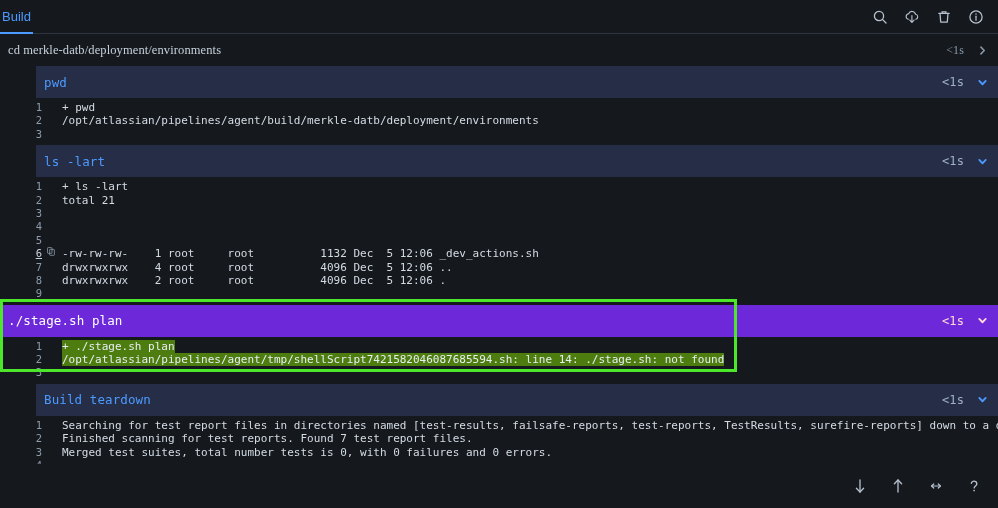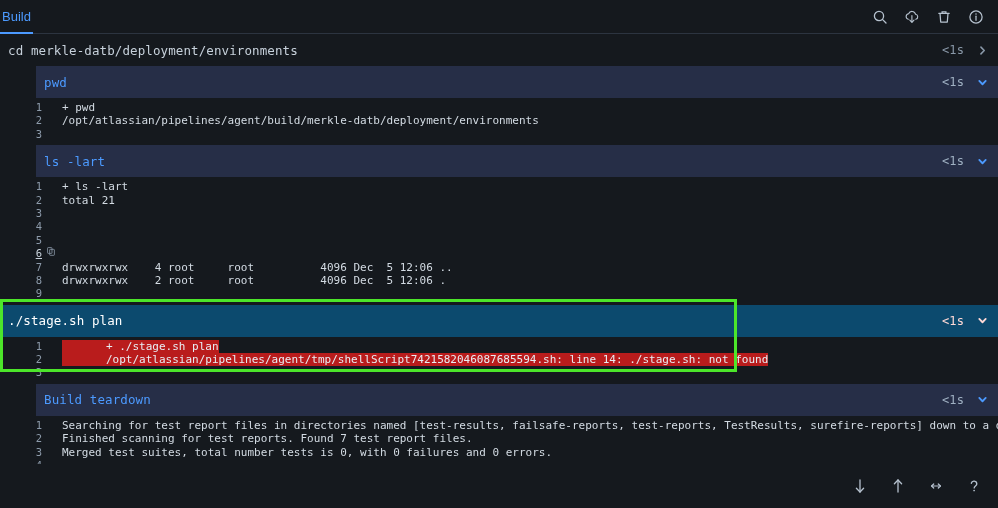--- a/index.html
+++ b/index.html
@@ -83,33 +83,33 @@
     gap: 12px;
     font-size: 12px;
   }
   .chev {
     width: 12px; height: 12px;
     display: flex; align-items: center; justify-content: center;
   }
   .chev svg { display: block; }
 
   
-  .cmdrow.plain { background: #15191e; }
+  .cmdrow.plain { background: #15191e; font-family: Liberation Serif, serif; }
   .cmdrow.plain .cmdtext { color: #c7d1db; }
   .cmdrow.plain .right { color: #8998a8; }
   .cmdrow.plain .chev { color: #8998a8; }
 
   
   .cmdrow.expanded { background: #262e47; margin-left: 36px; }
   .cmdrow.expanded .cmdtext { color: #4c9aff; }
   .cmdrow.expanded .right { color: #9fb0c2; }
   .cmdrow.expanded .chev { color: #4c9aff; }
 
   
-  .cmdrow.failed { background: #0c4a6e; }
+  .cmdrow.failed { background: #6d28d9; }
   .cmdrow.failed .cmdtext { color: #ffffff; }
   .cmdrow.failed .right { color: #ffd9d6; }
   .cmdrow.failed .chev { color: #ffd9d6; }
 
   
   .logblock {
     background: #15191e;
     padding: 3px 0 4px 0;
   }
   .logline {
@@ -139,23 +139,22 @@
     top: 0px;
     color: #8d9bab;
     font-size: 9px;
   }
   .linetext {
     padding-left: 20px;
     color: #d3dbe3;
     white-space: pre;
   }
   .linetext .sel {
-    background: #b91c1c;
+    background: #4d7c0f;
     color: #e8eef4;
-    padding-left: 44px;
   }
   .lnk {
     text-decoration: underline;
     color: #d3dbe3;
   }
 
   
   .annot-box {
     position: absolute;
     left: 0px;
@@ -270,21 +269,21 @@
       </div>
       <div class="logblock">
         <div class="logline"><div class="lineno"><span class="num">1</span></div><div class="linetext">+ ls -lart</div></div>
         <div class="logline"><div class="lineno"><span class="num">2</span></div><div class="linetext">total 21</div></div>
         <div class="logline"><div class="lineno"><span class="num">3</span></div></div>
         <div class="logline"><div class="lineno"><span class="num">4</span></div></div>
         <div class="logline"><div class="lineno"><span class="num">5</span></div></div>
         <div class="logline"><div class="lineno hovered"><span class="num">6</span><span class="copyglyph"><svg width="8" height="9" viewBox="0 0 9 10" fill="none" stroke="currentColor" stroke-width="0.9">
                 <rect x="0.6" y="0.6" width="5" height="6.5" rx="0.7"></rect>
                 <rect x="3" y="2.6" width="5.3" height="6.7" rx="0.7"></rect>
-              </svg></span></div></div>
+              </svg></span></div><div class="linetext">-rw-rw-rw-    1 root     root          1132 Dec  5 12:06 _dev_actions.sh</div></div>
         <div class="logline"><div class="lineno"><span class="num">7</span></div><div class="linetext">drwxrwxrwx    4 root     root          4096 Dec  5 12:06 ..</div></div>
         <div class="logline"><div class="lineno"><span class="num">8</span></div><div class="linetext">drwxrwxrwx    2 root     root          4096 Dec  5 12:06 .</div></div>
         <div class="logline"><div class="lineno"><span class="num">9</span></div><div class="linetext"></div></div>
       </div>
       <div class="cmdrow failed">
         <span class="cmdtext">./stage.sh plan</span>
         <div class="right">
           <span>&lt;1s</span>
           <span class="chev">
             <svg width="11" height="11" viewBox="0 0 12 12" fill="none" stroke="currentColor" stroke-width="2">

